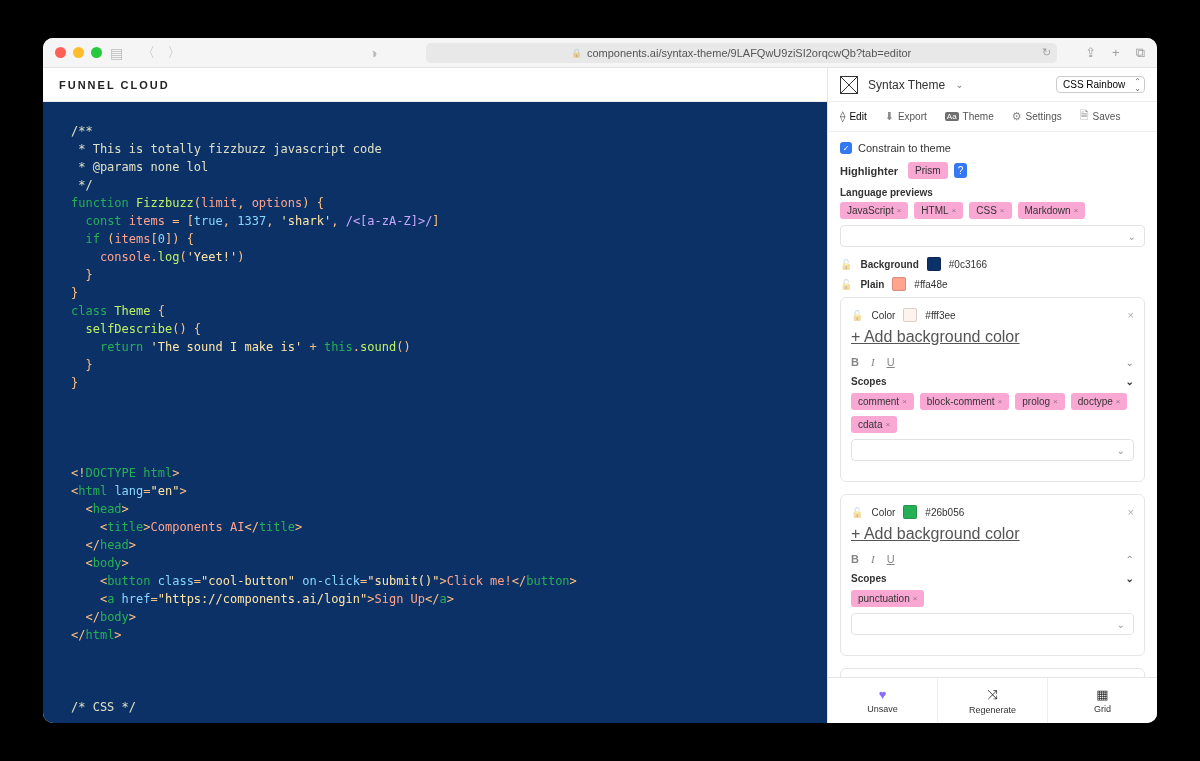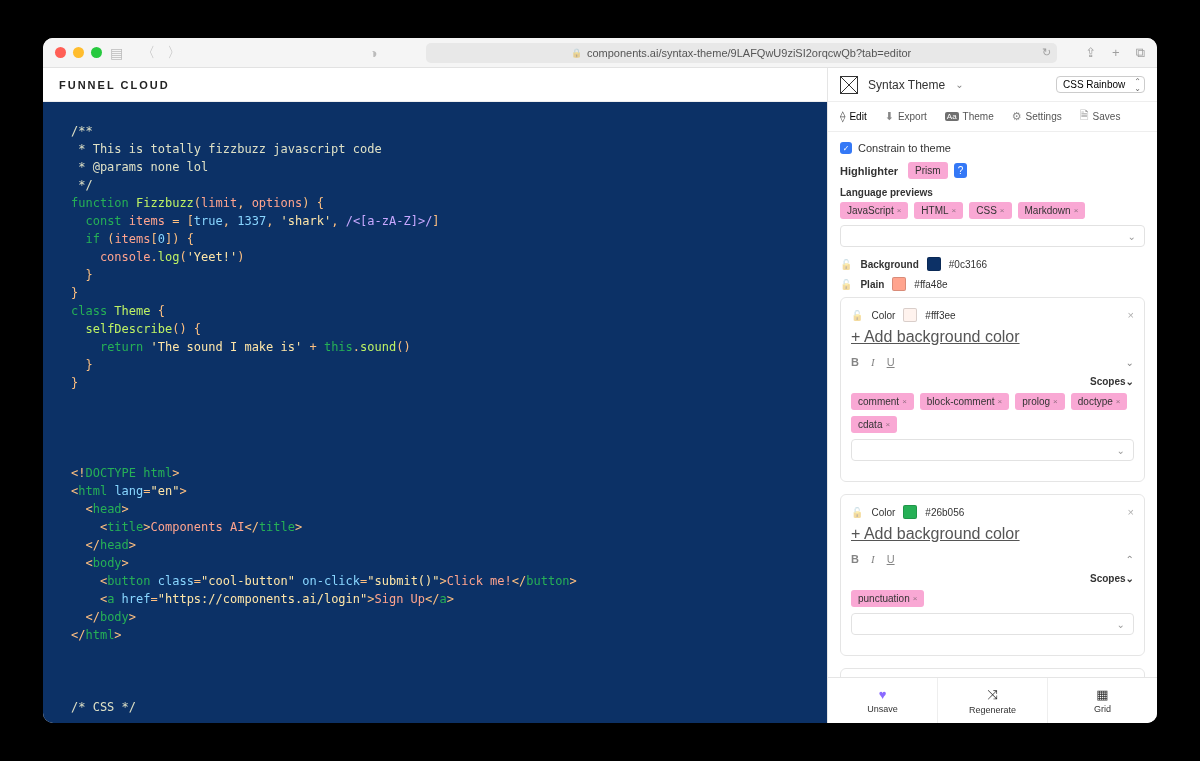--- a/index.html
+++ b/index.html
@@ -211,21 +211,21 @@
 }
 .card .hdr { display: flex; align-items: center; gap: 8px; font-size: 10px; margin-bottom: 6px; }
 .card .x-small { opacity: 0.4; cursor: pointer; margin-left: auto; font-size: 11px; }
 .link-btn { font-size: 16px; color: #555; text-decoration: underline; cursor: pointer; margin-bottom: 6px; display: inline-block; }
 .fmt-btns { display: flex; gap: 12px; margin: 4px 0 8px; align-items: center; }
 .fmt-btns span { font-size: 11px; cursor: pointer; opacity: 0.6; }
 .fmt-btns span:first-child { font-weight: 700; }
 .fmt-btns span:nth-child(2) { font-style: italic; font-family: serif; }
 .fmt-btns span:nth-child(3) { text-decoration: underline; }
 .fmt-btns .chev-r { margin-left: auto; font-size: 10px; }
-.scopes-label { font-size: 10px; font-weight: 600; margin-bottom: 6px; display: flex; justify-content: flex-end; }
+.scopes-label { font-size: 10px; font-weight: 600; margin-bottom: 6px; display: flex; justify-content: space-between; }
 .sb-footer {
   height: 46px;
   border-top: 1px solid #e5e5e5;
   display: flex;
 }
 .sb-footer .fbtn {
   flex: 1;
   display: flex;
   flex-direction: column;
   align-items: center;

